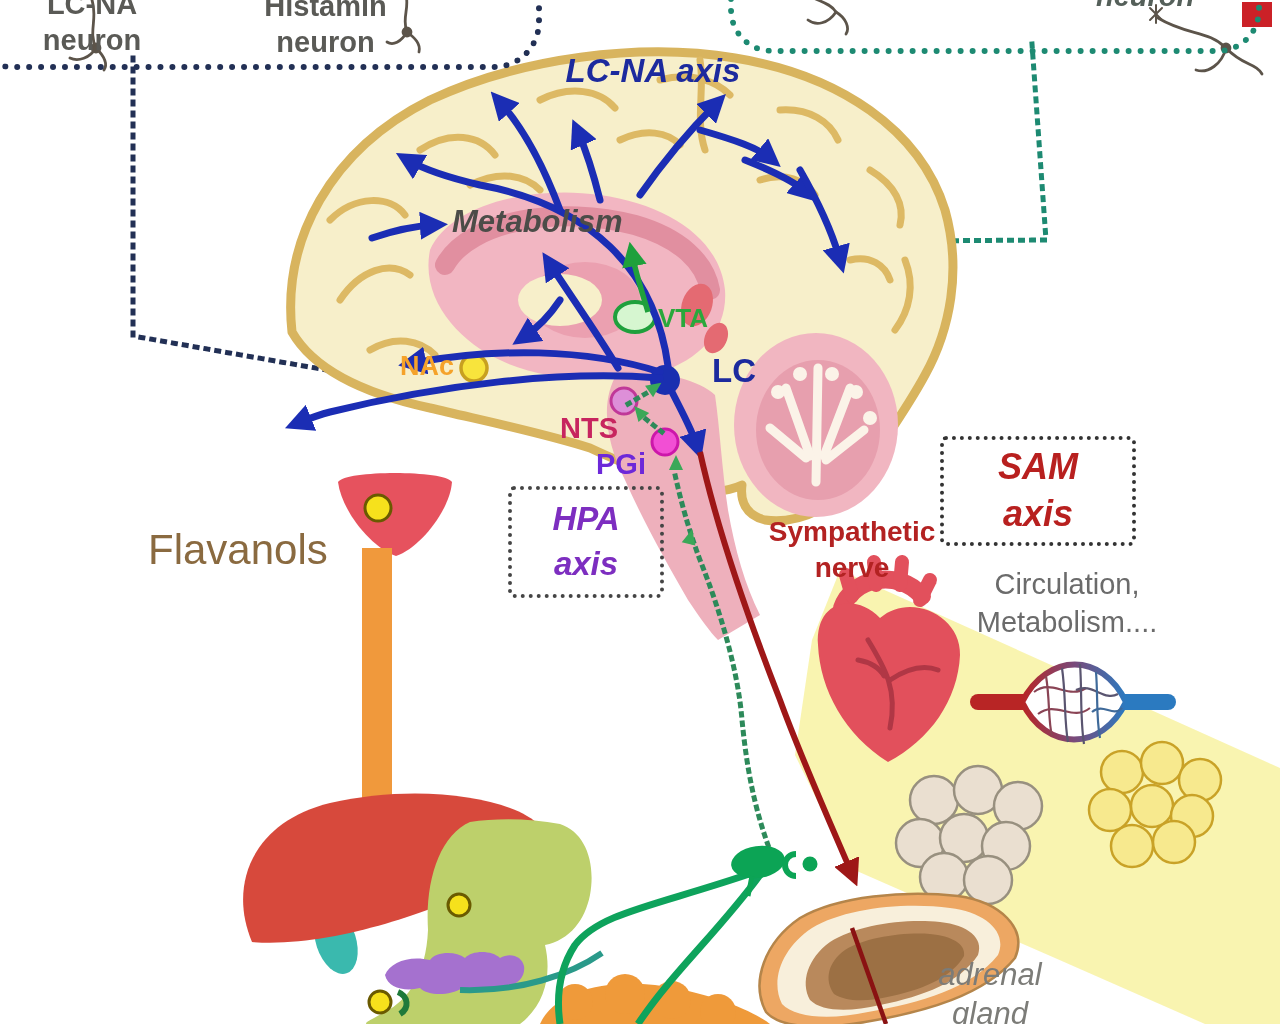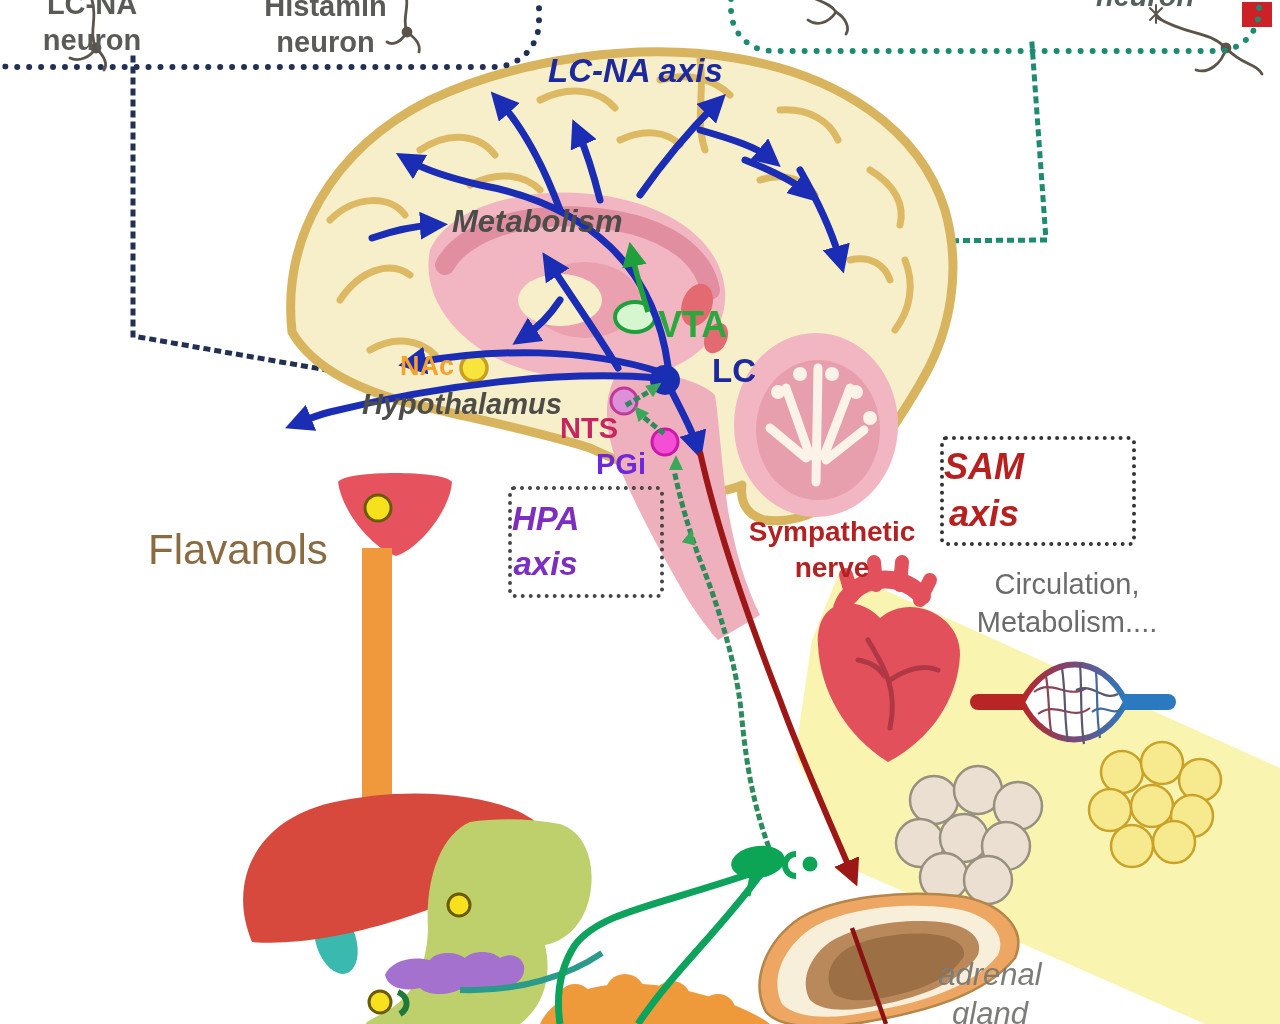--- a/index.html
+++ b/index.html
@@ -1,39 +1,39 @@
 <!DOCTYPE html>
 <html><head>
 <meta charset="utf-8">
 <style>
   html,body{margin:0;padding:0;background:#fff;}
   #stage{position:relative;width:1280px;height:1024px;background:#ffffff;overflow:hidden;
          font-family:"Liberation Sans",sans-serif;}
   #art{position:absolute;left:0;top:0;z-index:1;}
-  .box{position:absolute;z-index:2;display:flex;align-items:center;justify-content:flex-start;}
+  .box{position:absolute;z-index:2;display:flex;align-items:center;justify-content:center;}
   #box-lcna{left:-36px;top:-84px;width:566px;height:142px;border:6px dotted #223055;border-radius:48px;}
   #box-right{left:728px;top:-78px;width:522px;height:120px;border:6px dotted #1d8a72;border-radius:44px;}
   #box-hpa{left:508px;top:486px;width:148px;height:104px;border:4px dotted #454545;border-radius:6px;}
   #box-sam{left:940px;top:436px;width:188px;height:102px;border:4px dotted #333333;border-radius:6px;}
   .lbl{position:absolute;z-index:3;white-space:pre-line;line-height:1.25;}
   .ctr{text-align:center;}
   #lbl-lcna-neuron{left:22px;top:-14px;width:140px;color:#5a5a56;font-size:29px;font-weight:bold;text-align:center;}
   #lbl-histamin{left:238px;top:-12px;width:175px;color:#5a5a56;font-size:29px;font-weight:bold;text-align:center;}
   #lbl-rneuron{left:1096px;top:-22px;width:150px;color:#55605a;font-size:29px;font-weight:bold;font-style:italic;}
-  #lbl-lcna-axis{left:548px;top:50px;width:210px;color:#1c2a9e;font-size:33px;font-weight:800;font-style:italic;}
+  #lbl-lcna-axis{left:548px;top:50px;width:210px;color:#1c2a9e;font-size:33px;font-weight:800;font-style:italic;text-align:center;}
   #lbl-hippocampus{left:452px;top:203px;width:240px;color:#4c4c48;font-size:31px;font-weight:700;font-style:italic;}
-  #lbl-vta{left:658px;top:302px;color:#29a83c;font-size:36px;font-weight:800;}
+  #lbl-vta{left:658px;top:302px;color:#29a83c;font-size:26px;font-weight:800;}
   #lbl-nac{left:400px;top:350px;color:#f5a22a;font-size:27px;font-weight:800;}
   #lbl-hypothalamus{left:362px;top:386px;width:230px;color:#4c4c48;font-size:29px;font-weight:700;font-style:italic;}
   #lbl-nts{left:560px;top:410px;color:#c7255f;font-size:29px;font-weight:700;}
   #lbl-pgi{left:596px;top:446px;color:#6d28d9;font-size:29px;font-weight:800;}
   #lbl-lc{left:712px;top:350px;color:#1c2a9e;font-size:33px;font-weight:800;}
   .hpa-text{color:#7d2ec0;font-size:33px;font-weight:800;font-style:italic;text-align:center;line-height:1.35;white-space:pre-line;}
   .sam-text{color:#b8201f;font-size:36px;font-weight:800;font-style:italic;text-align:center;line-height:1.3;white-space:pre-line;}
-  #lbl-sympathetic{left:742px;top:514px;width:180px;color:#b32222;font-size:28px;font-weight:800;line-height:1.3;}
+  #lbl-sympathetic{left:762px;top:514px;width:180px;color:#b32222;font-size:28px;font-weight:800;line-height:1.3;}
   #lbl-circulation{left:962px;top:566px;width:210px;color:#6b6b6b;font-size:29px;line-height:1.3;}
   #lbl-flavanols{left:148px;top:524px;color:#8a6a40;font-size:42px;font-weight:400;}
   #lbl-sensory{left:548px;top:758px;width:200px;color:#0aa05e;font-size:40px;font-weight:800;line-height:1.25;}
   #lbl-adrenal{left:905px;top:956px;width:170px;color:#7c7c78;font-size:31px;font-style:italic;}
 </style>
 </head>
 <body>
 
 <div id="stage">
 
@@ -302,21 +302,20 @@
 
 <div class="lbl" id="lbl-lcna-neuron">LC-NA
 neuron</div>
 <div class="lbl" id="lbl-histamin">Histamin
 neuron</div>
 <div class="lbl" id="lbl-rneuron">neuron</div>
 <div class="lbl" id="lbl-lcna-axis">LC-NA axis</div>
 <div class="lbl" id="lbl-hippocampus">Metabolism</div>
 <div class="lbl" id="lbl-vta">VTA</div>
 <div class="lbl" id="lbl-nac">NAc</div>
-<div class="lbl" id="lbl-hypothalamus">Hypothalamus</div>
 <div class="lbl" id="lbl-nts">NTS</div>
 <div class="lbl" id="lbl-pgi">PGi</div>
 <div class="lbl" id="lbl-lc">LC</div>
 <div class="lbl ctr" id="lbl-sympathetic">Sympathetic
 nerve</div>
 <div class="lbl ctr" id="lbl-circulation">Circulation,
 Metabolism....</div>
 <div class="lbl" id="lbl-flavanols">Flavanols</div>
 <div class="lbl ctr" id="lbl-adrenal">adrenal
 gland</div>

